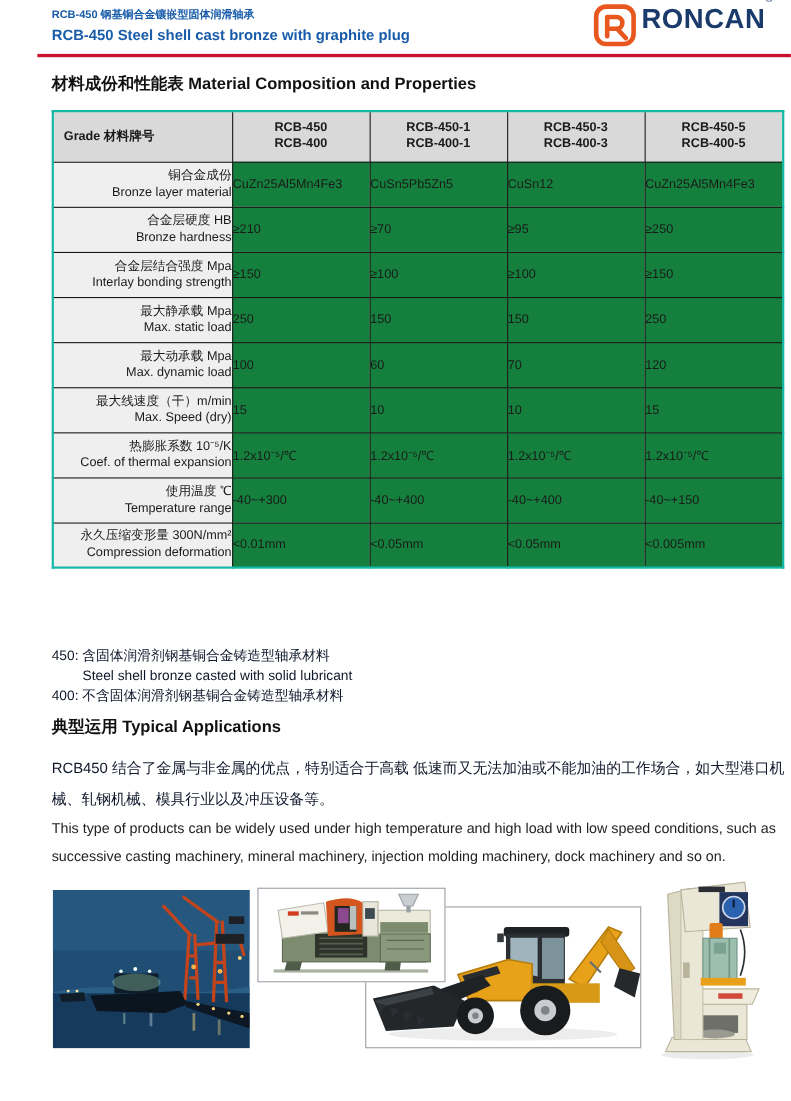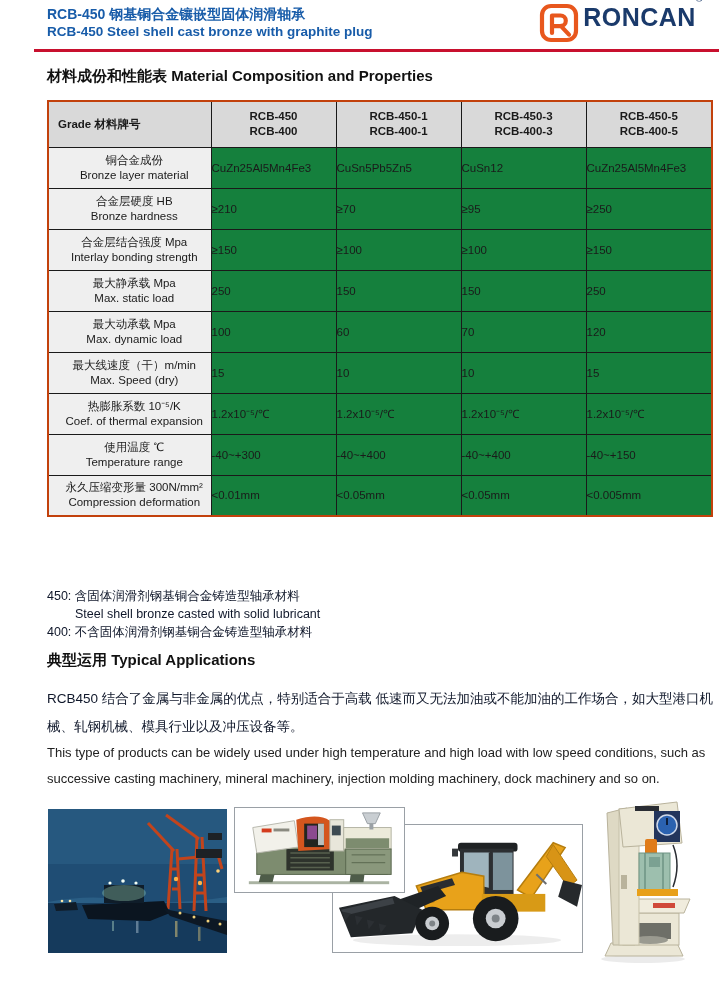--- a/index.html
+++ b/index.html
@@ -2,39 +2,39 @@
 <html><head>
 <meta charset="utf-8">
 <style>
   * { margin:0; padding:0; box-sizing:border-box; }
   html,body { background:#ffffff; }
   .page {
     position:relative; width:719px; height:1001px; background:#ffffff;
     font-family:"Liberation Sans", sans-serif; color:#1a1a1a; overflow:hidden;
   }
   
-  .title-cn { position:absolute; left:47px; top:6px;  font-size:14px; font-weight:bold; color:#185ca9; }
+  .title-cn { position:absolute; left:47px; top:6px;  font-size:10px; font-weight:bold; color:#185ca9; }
   .title-en { position:absolute; left:47px; top:24px; font-size:13.5px; font-weight:bold; color:#185ca9; }
   .logo { position:absolute; right:16px; top:3px; display:flex; }
   .logo-mark { width:40px; height:40px; }
   .brand-name { font-size:25px; font-weight:bold; color:#1a3a6b; letter-spacing:0.5px; margin-left:4px; }
   .reg-mark { font-size:9px; color:#1a3a6b; vertical-align:top; position:relative; top:-9px; }
   .red-line { position:absolute; left:34px; right:0; top:49px; height:2.5px; background:#c8102e; }
   
   .sec-title { position:absolute; left:47px; font-size:15px; font-weight:bold; color:#111; }
   .sec1 { top:67px; }
   .sec2 { top:651px; }
   
   table.comp { position:absolute; left:47px; top:100px; width:664px; border-collapse:collapse;
-    table-layout:fixed; border:2px solid #c2410c; }
+    table-layout:fixed; border:2px solid #14b8a6; }
   table.comp th, table.comp td { border:1px solid #1a1a1a; font-size:11.5px; }
   table.comp thead th { height:46px; background:#d9d9d9; font-weight:bold; text-align:center; line-height:15px; }
   table.comp thead th.grade { text-align:left; padding-left:9px; }
   table.comp td { height:41px; }
-  td.lbl { background:#efefef; text-align:center; padding-left:9px; line-height:15px; }
+  td.lbl { background:#efefef; text-align:right; padding-left:9px; line-height:15px; }
   td.val { text-align:left; background:#15803d; }
   
   .notes { position:absolute; left:47px; top:563px; font-size:12.5px; line-height:18px; color:#0f172a;margin-top:24px; }
   .note-en { margin-left:28px; }
   
   .para-cn { position:absolute; left:47px; top:685px; width:668px; font-size:13.5px; line-height:28px; color:#0f172a; }
   .para-en { position:absolute; left:47px; top:740px; width:668px; font-size:13px;  line-height:26px; color:#222; }
   
   .photo { position:absolute; }
   .ph-port    { left:48px;  top:809px; width:179px; height:144px; }

